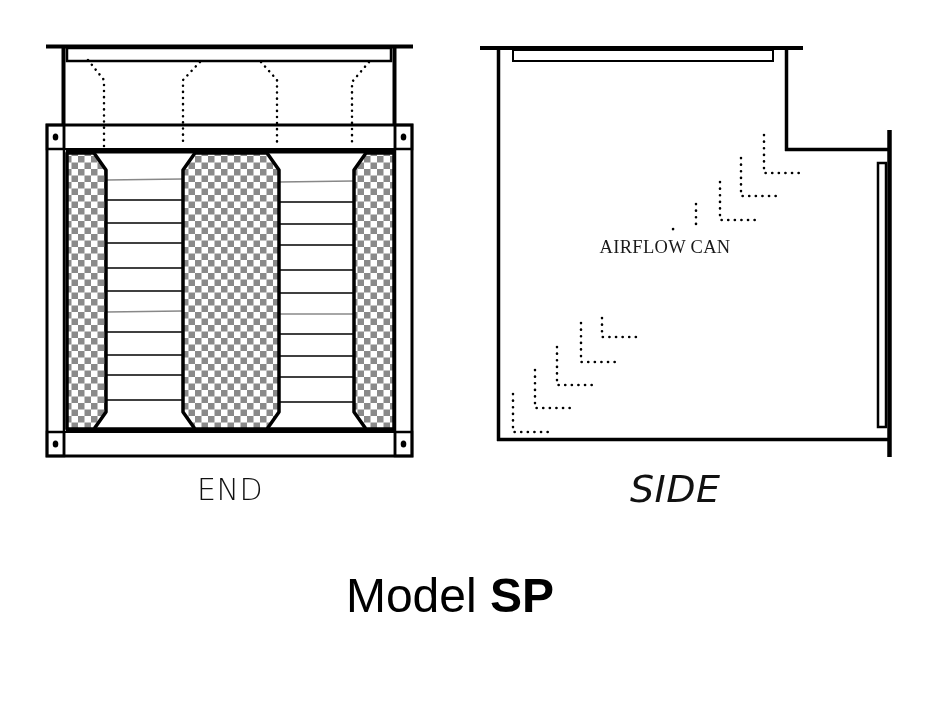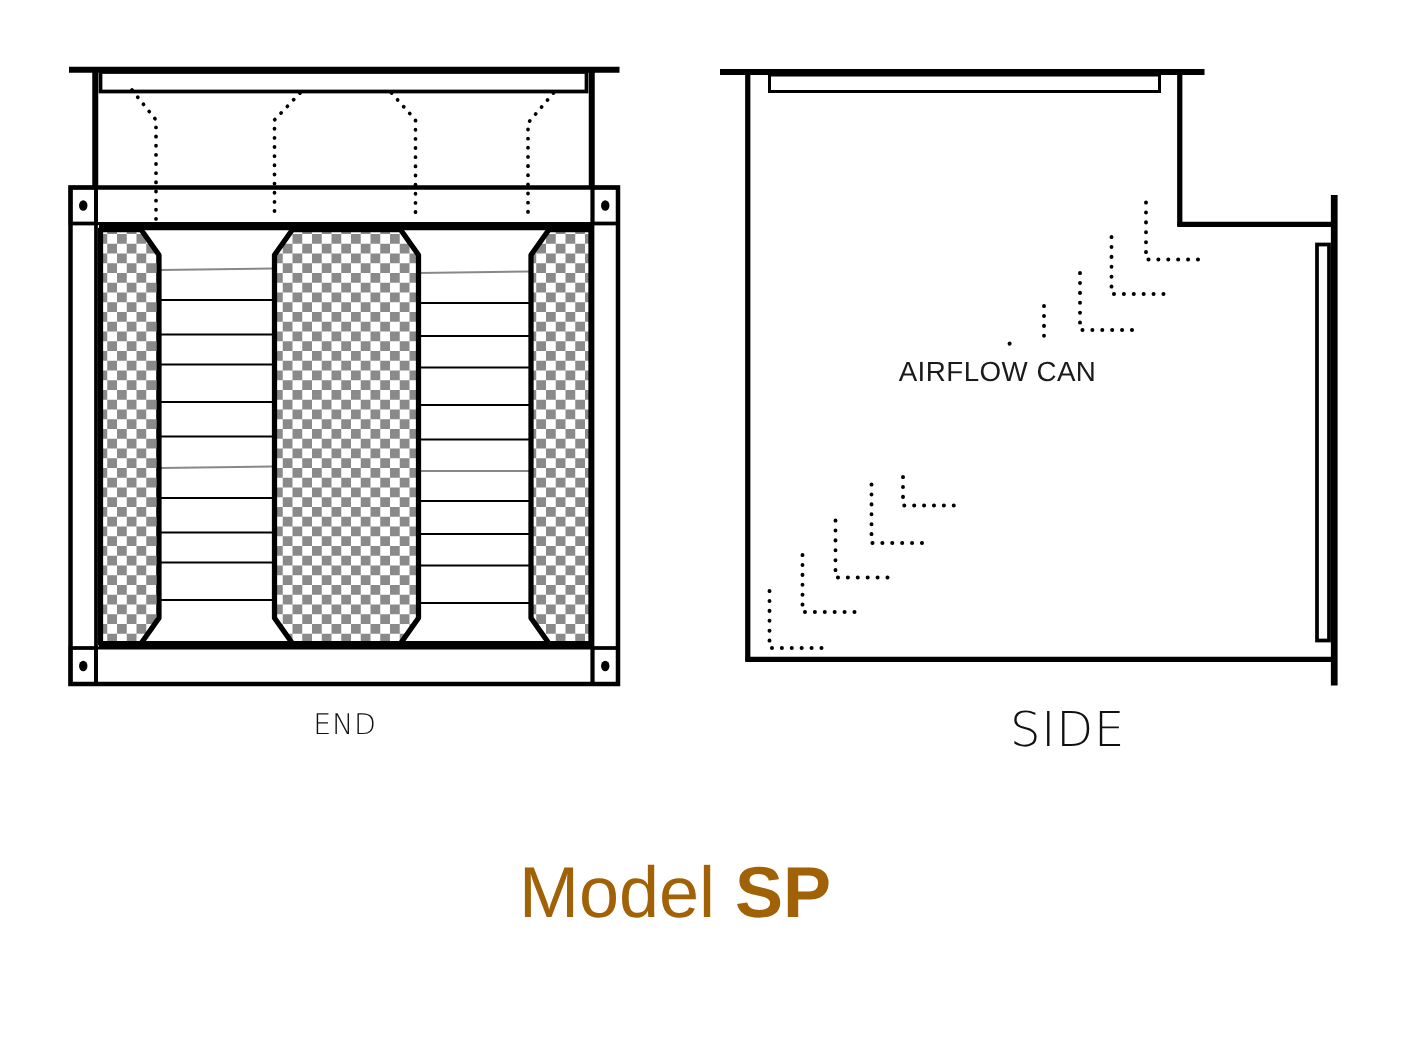--- a/index.html
+++ b/index.html
@@ -5,40 +5,40 @@
     html, body { margin: 0; padding: 0; background: #ffffff; }
     body { width: 936px; height: 701px; position: relative; overflow: hidden; }
     #drawing { position: absolute; left: 0; top: 0; width: 936px; height: 701px; }
     .view-label {
       position: absolute;
       font-family: "DejaVu Sans", sans-serif;
       font-weight: 300;
       color: #111;
       letter-spacing: 0.5px;
     }
-    .end-label { left: 170px; top: 472px; width: 120px; text-align: center; font-size: 19px; }
-    .side-label { left: 630px; top: 467px; width: 120px; text-align: right; font-size: 32px; }
+    .end-label { left: 170px; top: 472px; width: 120px; text-align: center; font-size: 30px; }
+    .side-label { left: 630px; top: 467px; width: 120px; text-align: left; font-size: 38px; font-style: italic; }
     .note {
       position: absolute;
       left: 560px; top: 234px; width: 210px;
       text-align: center;
-      font-family: Liberation Sans, sans-serif;
+      font-family: Liberation Serif, serif;
       font-size: 18.5px;
       line-height: 27px;
       color: #1a1a1a;
       letter-spacing: 0.3px;
     }
     .note span { display: block; }
     .title {
       position: absolute;
       left: 200px; top: 568px; width: 500px;
       text-align: center;
       font-family: "Liberation Sans", sans-serif;
       font-size: 48px;
-      color: #a16207;
+      color: #000000;
     }
     .title .model-code { font-weight: bold; }
   </style>
 </head>
 <body>
 
 <svg id="drawing" viewBox="0 0 936 701" xmlns="http://www.w3.org/2000/svg">
   <defs>
     <pattern id="checker" x="0" y="0" width="13" height="13" patternUnits="userSpaceOnUse">
       <rect width="13" height="13" fill="#ffffff"></rect>

